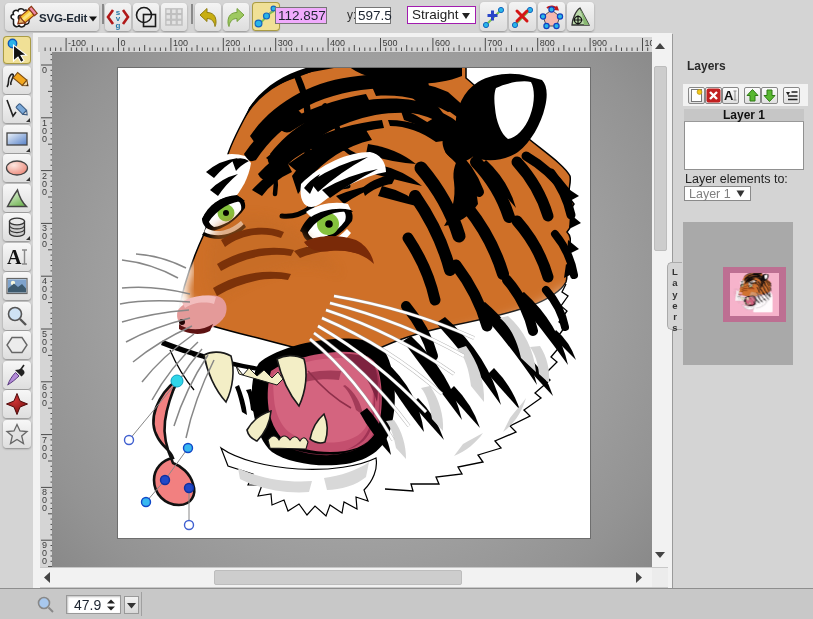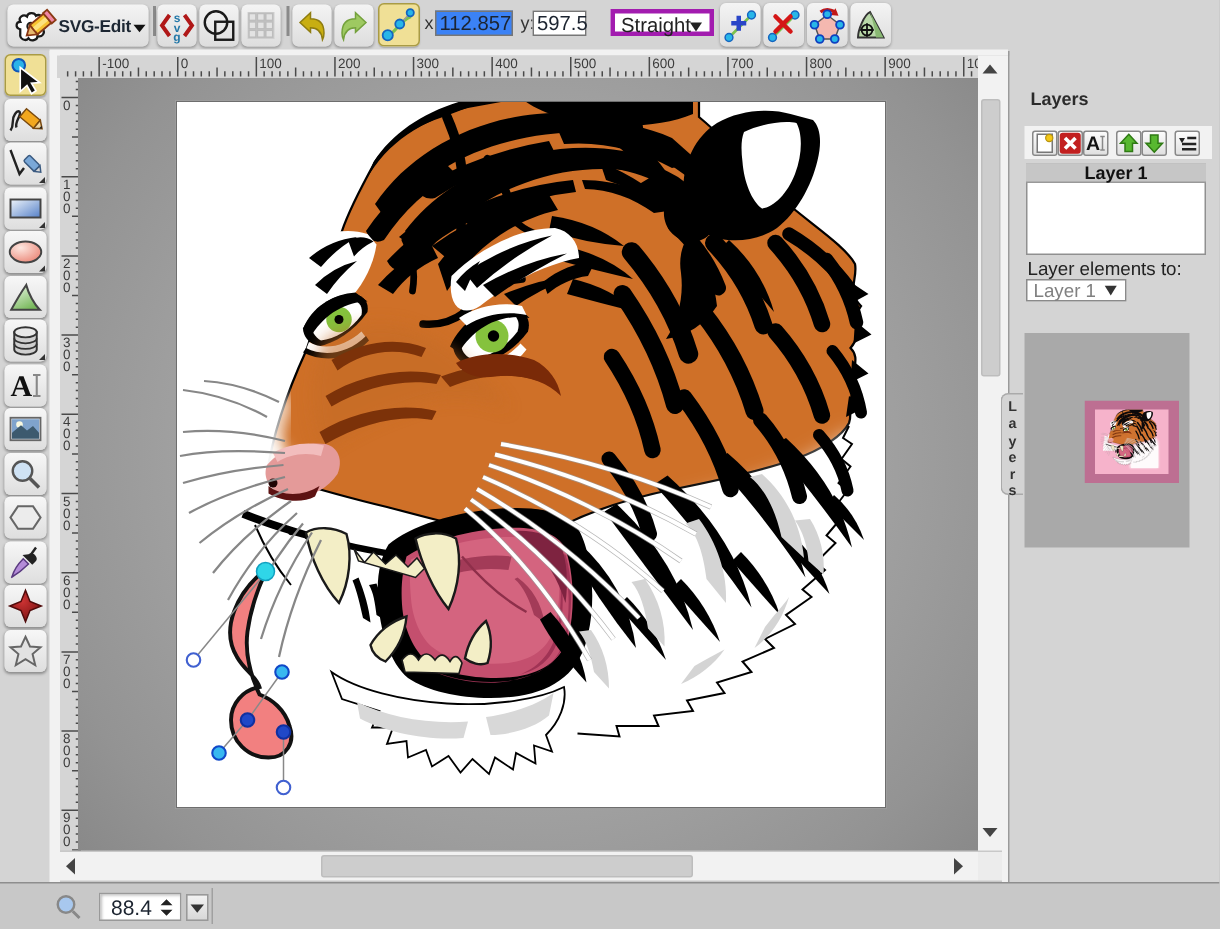--- a/index.html
+++ b/index.html
@@ -65,24 +65,24 @@
 </svg>
 <div class="tbtn active" style="left:252px;top:2px;width:28px;height:29px"></div>
 <svg class="abs" style="left:252px;top:2px" width="28" height="29" viewBox="0 0 28 29">
 <path d="M6 22 C12 20 14 12 22 9" fill="none" stroke="#7cc14e" stroke-width="2"></path>
 <line x1="15" y1="14" x2="21" y2="7" stroke="#9a9a9a" stroke-width="1"></line>
 <circle cx="6.5" cy="21.5" r="3.4" fill="#28b6e8" stroke="#1565c0" stroke-width="1.2"></circle>
 <circle cx="14.5" cy="14" r="3.0" fill="#28b6e8" stroke="#1565c0" stroke-width="1.2"></circle>
 <circle cx="21.5" cy="6.5" r="2.4" fill="#28b6e8" stroke="#1565c0" stroke-width="1.2"></circle>
 </svg>
 <div class="abs" style="left:283px;top:8px;font-size:12px;color:#333">x:</div>
-<div class="abs" style="left:290px;top:7px;width:52px;height:17px;background:#3b82f6;border:1px solid #767676;font-size:13.5px;color:#1c2430;padding:0 0 0 2px;line-height:16px">112.857</div>
+<div class="abs" style="left:275px;top:7px;width:52px;height:17px;background:#f0abfc;border:1px solid #767676;font-size:13.5px;color:#1c2430;padding:0 0 0 2px;line-height:16px">112.857</div>
 <div class="abs" style="left:347px;top:8px;font-size:12px;color:#333">y:</div>
 <div class="abs" style="left:355px;top:7px;width:36px;height:17px;background:#fff;border:1px solid #767676;font-size:13.5px;color:#1c2430;padding:0 0 0 2px;line-height:16px">597.5</div>
-<div class="abs" style="left:407px;top:6px;width:69px;height:18px;background:#fff;border:3px solid #a21caf;font-size:13.5px;color:#222;padding:0 0 0 4px;line-height:16px">Straight
+<div class="abs" style="left:407px;top:6px;width:69px;height:18px;background:#fff;border:1px solid #a21caf;font-size:13.5px;color:#222;padding:0 0 0 4px;line-height:16px">Straight
 <svg class="abs" style="right:4px;top:5px" width="9" height="8">
         <path d="M0 1 l8 0 l-4 6 z" fill="#222"></path>
       </svg></div>
 <div class="tbtn" style="left:480px;top:2px;width:27px;height:29px"></div>
 <svg class="abs" style="left:480px;top:2px" width="27" height="29" viewBox="0 0 27 29">
 <line x1="6" y1="23" x2="21" y2="8" stroke="#7cc14e" stroke-width="1.8"></line>
 <circle cx="6" cy="23" r="2.6" fill="#28b6e8" stroke="#1565c0" stroke-width="1"></circle>
 <circle cx="21" cy="8" r="2.6" fill="#28b6e8" stroke="#1565c0" stroke-width="1"></circle>
 <path d="M11 8.5 l3 0 l0 3.5 l3.5 0 l0 3 l-3.5 0 l0 3.5 l-3 0 l0 -3.5 l-3.5 0 l0 -3 l3.5 0 Z" fill="#2a46c8"></path>
 </svg>
@@ -785,21 +785,21 @@
 <rect x="7" y="6" width="49" height="43" fill="#f6b3cb"></rect>
 <g transform="translate(10.5,6.5) scale(0.082)" opacity="0.95">
 <use href="#tigerbody"></use>
 </g>
 </svg>
 <div class="abs" style="left:0;top:588px;width:813px;height:31px;background:#c8c8c8;border-top:1px solid #8e8e8e"></div>
 <svg class="abs" style="left:36px;top:595px" width="20" height="20" viewBox="0 0 20 20">
 <circle cx="8" cy="8" r="5.5" fill="#a8c8ee" stroke="#888" stroke-width="1.6"></circle>
 <line x1="12.5" y1="12.5" x2="17" y2="17" stroke="#888" stroke-width="2"></line>
 </svg>
-<div class="abs" style="left:66px;top:595px;width:55px;height:19px;background:#fff;border:1px solid #999;box-shadow:inset 1px 1px 2px rgba(0,0,0,0.25);font-size:14px;color:#1c2430;padding-left:7px;line-height:18px">88.4</div>
+<div class="abs" style="left:66px;top:595px;width:55px;height:19px;background:#fff;border:1px solid #999;box-shadow:inset 1px 1px 2px rgba(0,0,0,0.25);font-size:14px;color:#1c2430;padding-left:7px;line-height:18px">47.9</div>
 <svg class="abs" style="left:105px;top:598px" width="12" height="14">
       <path d="M2 5.5 L6 1.5 L10 5.5 Z M2 8.5 L6 12.5 L10 8.5 Z" fill="#222"></path>
     </svg>
 <div class="abs" style="left:124px;top:596px;width:15px;height:18px;background:linear-gradient(#f2f2f2,#d8d8d8);border:1px solid #999"></div>
 <svg class="abs" style="left:126px;top:602px" width="11" height="8">
       <path d="M1 1 l9 0 l-4.5 5.5 z" fill="#333"></path>
     </svg>
 <div class="abs" style="left:141px;top:592px;width:1px;height:24px;background:#a0a0a0"></div>
 </div>
 </body></html>

